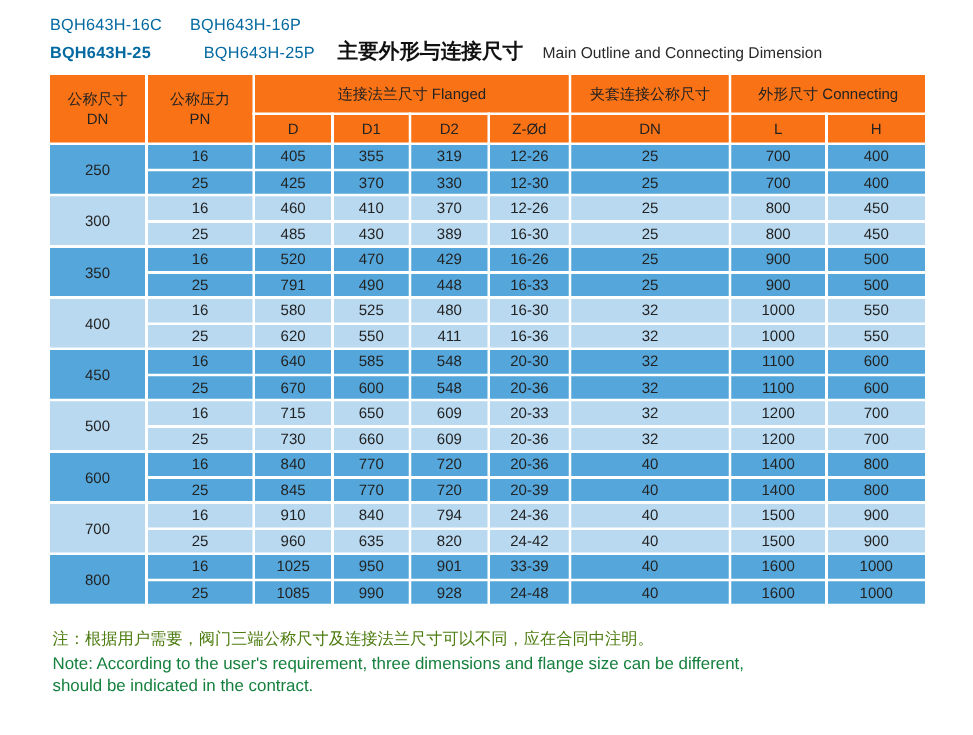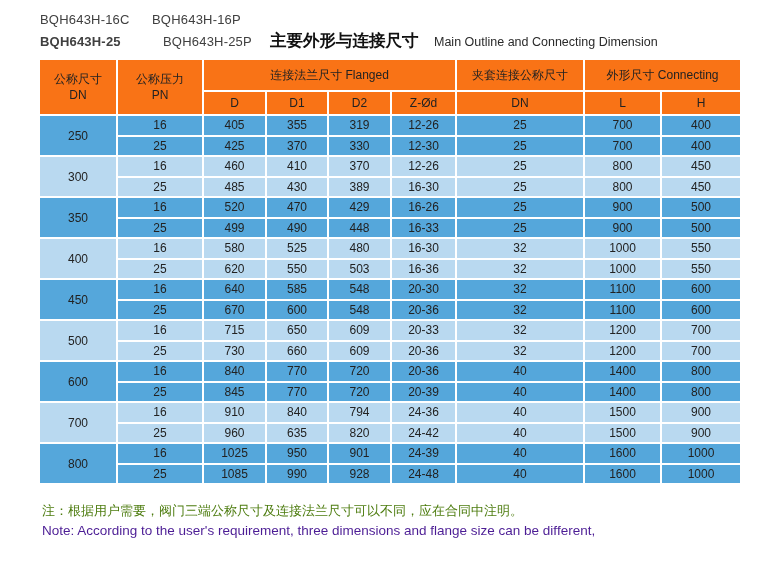--- a/index.html
+++ b/index.html
@@ -16,21 +16,21 @@
     overflow: hidden;
   }
   .title-block {
     position: absolute;
     left: 40px;
     top: 8px;
     width: 720px;
     height: 48px;
   }
   .title-block .abs { position: absolute; white-space: nowrap; }
-  .model { font-size: 13px; color: #404040; letter-spacing: 0.2px; }
+  .model { font-size: 13px; color: #0369a1; letter-spacing: 0.2px; }
   .title-zh { font-size: 16.5px; font-weight: bold; color: #111; }
   .title-en { font-size: 12.5px; color: #2a2a2a; }
 
   table.spec {
     position: absolute;
     left: 38px;
     top: 58px;
     width: 702px;
     border-collapse: collapse;
     table-layout: fixed;
@@ -60,21 +60,21 @@
     width: 700px;
   }
   .note-zh {
     font-size: 13px;
     color: #4d7c0f;
     line-height: 19px;
     margin-bottom: 2px;
   }
   .note-en {
     font-size: 13.5px;
-    color: #4c1d95;
+    color: #15803d;
     line-height: 18px;
   }
 </style>
 </head>
 <body>
 
 <div class="title-block">
   <span class="abs model" style="left:0; top:4px;">BQH643H-16C</span>
   <span class="abs model" style="left:112px; top:4px;">BQH643H-16P</span>
   <span class="abs model" style="left:0; top:26px;font-weight:bold;">BQH643H-25</span>
@@ -168,21 +168,21 @@
         <td>520</td>
         <td>470</td>
         <td>429</td>
         <td>16-26</td>
         <td>25</td>
         <td>900</td>
         <td>500</td>
       </tr>
       <tr class="grp-dark">
         <td>25</td>
-        <td>499</td>
+        <td>791</td>
         <td>490</td>
         <td>448</td>
         <td>16-33</td>
         <td>25</td>
         <td>900</td>
         <td>500</td>
       </tr>
       <tr class="grp-light">
         <td rowspan="2">400</td>
         <td>16</td>
@@ -191,21 +191,21 @@
         <td>480</td>
         <td>16-30</td>
         <td>32</td>
         <td>1000</td>
         <td>550</td>
       </tr>
       <tr class="grp-light">
         <td>25</td>
         <td>620</td>
         <td>550</td>
-        <td>503</td>
+        <td>411</td>
         <td>16-36</td>
         <td>32</td>
         <td>1000</td>
         <td>550</td>
       </tr>
       <tr class="grp-dark">
         <td rowspan="2">450</td>
         <td>16</td>
         <td>640</td>
         <td>585</td>
@@ -287,34 +287,35 @@
         <td>40</td>
         <td>1500</td>
         <td>900</td>
       </tr>
       <tr class="grp-dark">
         <td rowspan="2">800</td>
         <td>16</td>
         <td>1025</td>
         <td>950</td>
         <td>901</td>
-        <td>24-39</td>
+        <td>33-39</td>
         <td>40</td>
         <td>1600</td>
         <td>1000</td>
       </tr>
       <tr class="grp-dark">
         <td>25</td>
         <td>1085</td>
         <td>990</td>
         <td>928</td>
         <td>24-48</td>
         <td>40</td>
         <td>1600</td>
         <td>1000</td>
       </tr>
     </tbody>
 </table>
 
 <div class="notes">
   <div class="note-zh">注：根据用户需要，阀门三端公称尺寸及连接法兰尺寸可以不同，应在合同中注明。</div>
   <div class="note-en">Note: According to the user's requirement, three dimensions and flange size can be different,</div>
+  <div class="note-en">should be indicated in the contract.</div>
 </div>
 
 </body></html>

